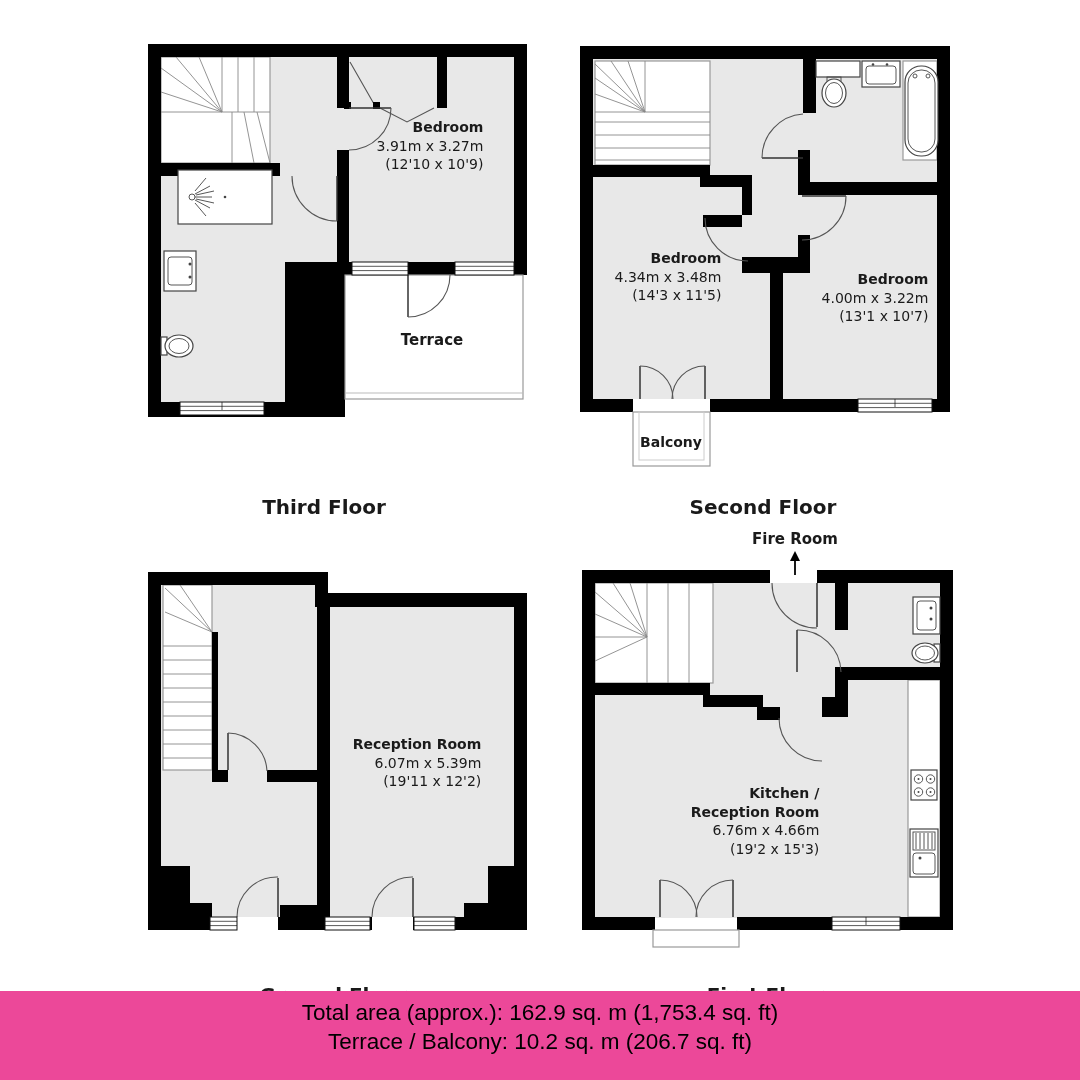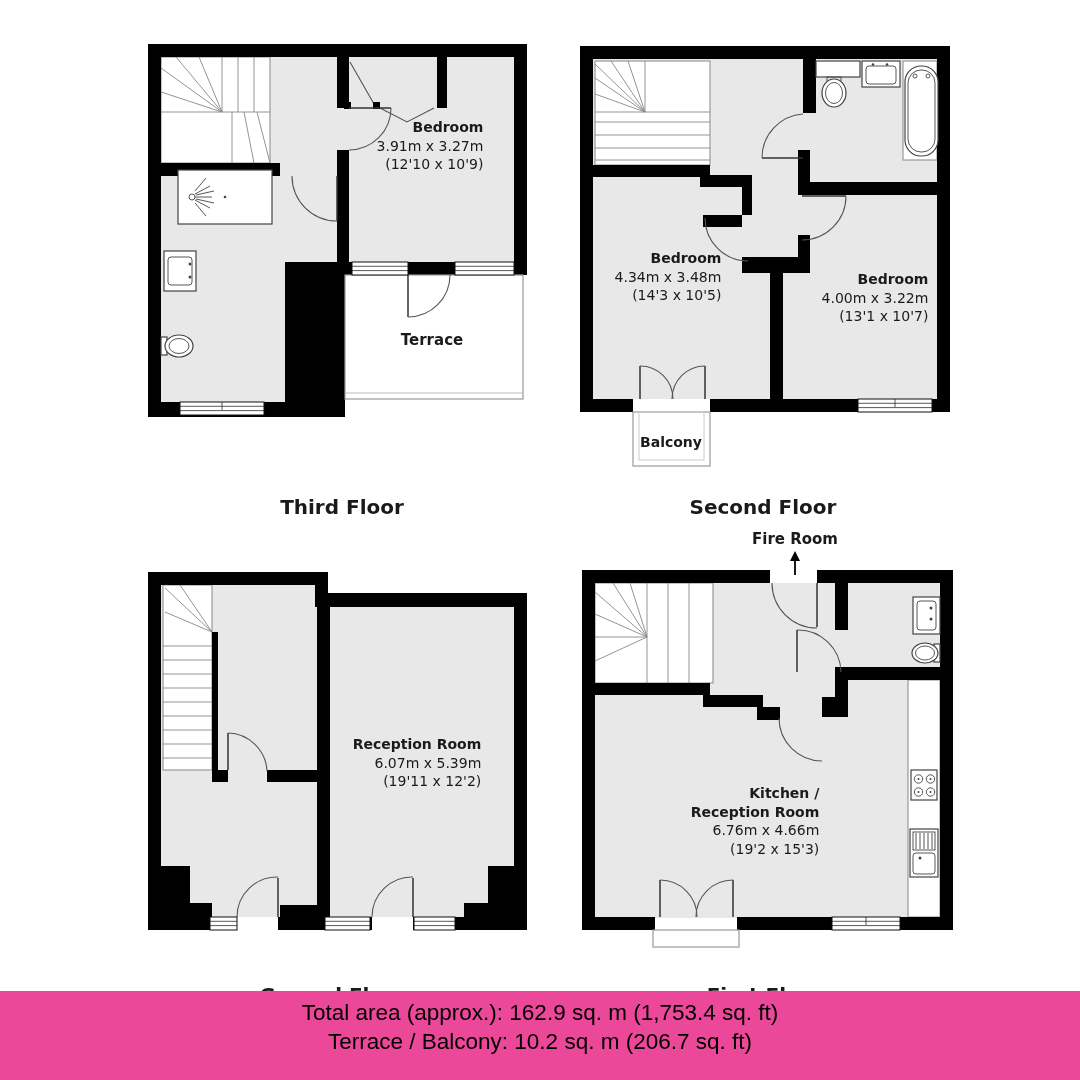--- a/index.html
+++ b/index.html
@@ -319,21 +319,21 @@
 <div class="rlabel" style="left:430px;top:118px">
   <div class="rname">Bedroom</div>
   <div class="rdim">3.91m x 3.27m</div>
   <div class="rdim">(12'10 x 10'9)</div>
 </div>
 <div class="rlabel big" style="left:432px;top:331px">Terrace</div>
 
 <div class="rlabel" style="left:668px;top:249px">
   <div class="rname">Bedroom</div>
   <div class="rdim">4.34m x 3.48m</div>
-  <div class="rdim">(14'3 x 10'5)</div>
+  <div class="rdim">(14'3 x 11'5)</div>
 </div>
 <div class="rlabel" style="left:875px;top:270px">
   <div class="rname">Bedroom</div>
   <div class="rdim">4.00m x 3.22m</div>
   <div class="rdim">(13'1 x 10'7)</div>
 </div>
 <div class="rlabel rname" style="left:671px;top:433px">Balcony</div>
 
 <div class="rlabel" style="left:417px;top:735px">
   <div class="rname">Reception Room</div>
@@ -343,21 +343,21 @@
 
 <div class="rlabel" style="left:755px;top:784px">
   <div class="rname">Kitchen /</div>
   <div class="rname">Reception Room</div>
   <div class="rdim">6.76m x 4.66m</div>
   <div class="rdim">(19'2 x 15'3)</div>
 </div>
 
 <div class="fire-exit" style="left:795px;top:530px">Fire Room</div>
 
-<div class="floor-title" style="left:342px;top:495px">Third Floor</div>
+<div class="floor-title" style="left:324px;top:495px">Third Floor</div>
 <div class="floor-title" style="left:763px;top:495px">Second Floor</div>
 <div class="floor-title" style="left:333px;top:983px">Ground Floor</div>
 <div class="floor-title" style="left:765px;top:983px">First Floor</div>
 
 <div class="summary">
   <div class="line">Total area (approx.): 162.9 sq. m (1,753.4 sq. ft)</div>
   <div class="line">Terrace / Balcony: 10.2 sq. m (206.7 sq. ft)</div>
 </div>
 
 </div>

